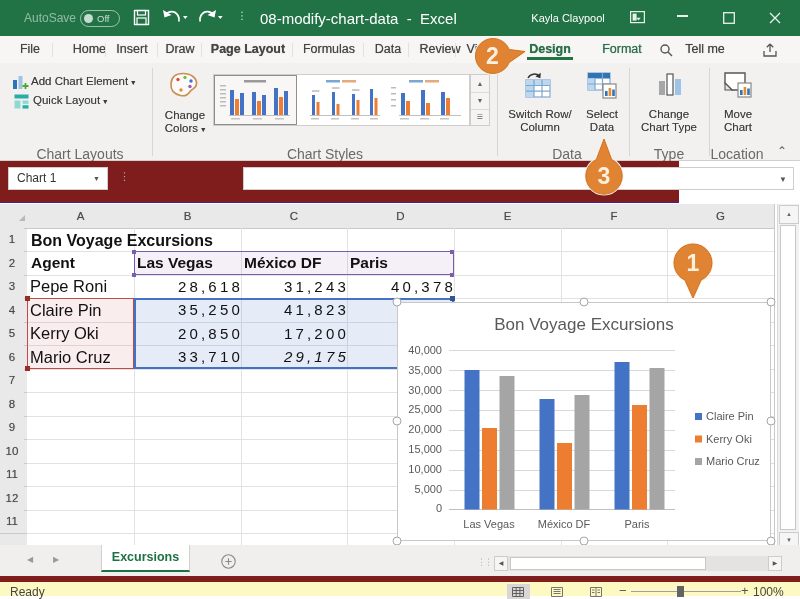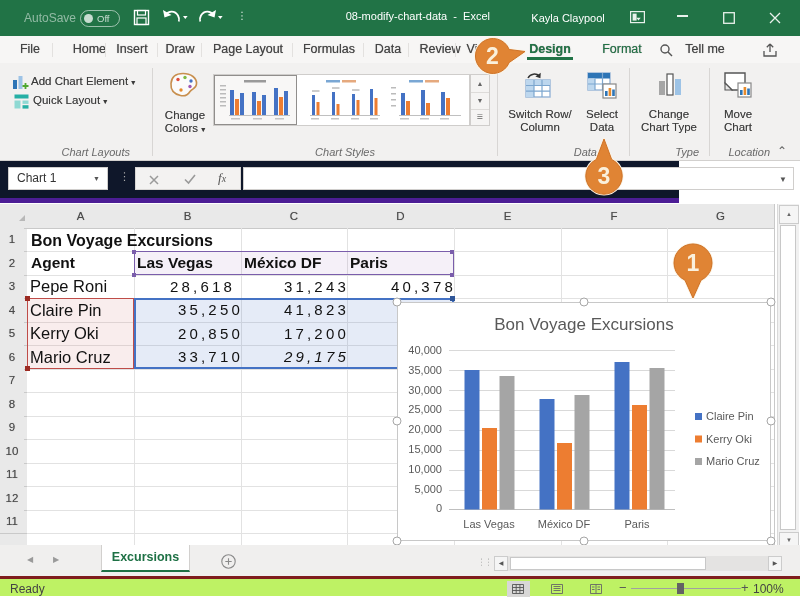--- a/index.html
+++ b/index.html
@@ -8,38 +8,38 @@
 
 #titlebar{left:0;top:0;width:800px;height:36px;background:#217346;}
 .tb-txt{color:#fff;font-size:12px;}
 
 #tabrow{left:0;top:36px;width:800px;height:27px;background:#f7f6f5;}
 .rtab{position:absolute;top:0;height:27px;line-height:27px;font-size:12.5px;color:#444;text-align:center;text-shadow:0 0 0.7px rgba(60,60,60,0.7);}
 .rtab.green{color:#217346;}
 .tsep{position:absolute;top:7px;width:1px;height:14px;background:#e3e1df;}
 
 #ribbon{left:0;top:63px;width:800px;height:98px;background:#f2f1f0;border-bottom:1px solid #d2d0ce;box-sizing:border-box;}
-.grplabel{position:absolute;font-size:11px;color:#696969;text-align:right;font-style:italic;}
+.grplabel{position:absolute;font-size:14px;color:#696969;text-align:center;}
 .gdiv{position:absolute;width:1px;background:#d8d6d4;top:5px;height:88px;}
 .rbtn-txt{position:absolute;font-size:11.5px;color:#3b3b3b;text-align:center;line-height:12.5px;text-shadow:0 0 0.6px rgba(70,70,70,0.55);}
 
-#fbar{left:0;top:161px;width:679px;height:42px;background:#0f172a;border-bottom:5px solid #4c1d95;box-sizing:border-box;}
+#fbar{left:0;top:161px;width:679px;height:42px;background:#7f1d1d;border-bottom:1px solid #4c1d95;box-sizing:border-box;}
 .whitebox{position:absolute;background:#fff;border:1px solid #d0cecc;box-sizing:border-box;}
 
 #sheet{left:0;top:203px;width:800px;height:342px;background:#fff;}
 .colhead,.rowhead{position:absolute;background:#e9e9e9;color:#4a4a4a;font-size:11.5px;text-align:center;text-shadow:0 0 0.7px rgba(80,80,80,0.55);}
 .cell{position:absolute;font-size:16.5px;color:#111;white-space:nowrap;}
 .num{text-align:right;font-size:15px !important;letter-spacing:3.2px;}
 .bold{font-weight:bold;}
 
 .balloon{position:absolute;}
 .handle{position:absolute;width:9px;height:9px;border-radius:50%;background:#fff;border:1.5px solid #a6a6a6;box-sizing:border-box;transform:translate(-50%,-50%);}
 
 #tabbar{left:0;top:545px;width:800px;height:31px;background:#f0efee;}
-#statusbar{left:0;top:576px;width:800px;height:20px;background:#bef264;border-top:3px solid #7f1d1d;box-sizing:border-box;color:#444;font-size:12px;}
+#statusbar{left:0;top:576px;width:800px;height:20px;background:#fef9c3;border-top:6px solid #7f1d1d;box-sizing:border-box;color:#444;font-size:12px;}
 </style>
 </head>
 <body>
 <div id="app">
   <div id="titlebar" class="abs">
     <div class="abs" style="left:24px;top:11px;font-size:12px;color:rgba(255,255,255,0.5);">AutoSave</div>
     <div class="abs" style="left:80px;top:10px;width:38px;height:15px;border:1px solid rgba(255,255,255,0.55);border-radius:9px;">
       <div class="abs" style="left:3px;top:3px;width:9px;height:9px;border-radius:50%;background:rgba(255,255,255,0.75);"></div>
       <div class="abs" style="left:16px;top:2px;font-size:9.5px;color:rgba(255,255,255,0.75);">Off</div>
     </div>
@@ -52,41 +52,41 @@
       <path d="M3.5 8 C6.5 3.5 13 3.5 16 8.5 C17.3 10.8 17.3 13 16.8 14.5" fill="none" stroke="#fff" stroke-width="1.8"></path>
       <path d="M1 3 L2.5 10.5 L9.5 8 Z" fill="#fff"></path>
       <path d="M21 9 l4.6 0 l-2.3 3 z" fill="#fff"></path>
     </svg>
     <svg class="abs" style="left:197px;top:7px;" width="27" height="20" viewBox="0 0 27 20">
       <path d="M16.5 8 C13.5 3.5 7 3.5 4 8.5 C2.7 10.8 2.7 13 3.2 14.5" fill="none" stroke="#fff" stroke-width="1.8"></path>
       <path d="M19 3 L17.5 10.5 L10.5 8 Z" fill="#fff"></path>
       <path d="M21 9 l4.6 0 l-2.3 3 z" fill="#fff"></path>
     </svg>
     <div class="abs" style="left:237px;top:10px;font-size:10px;color:rgba(255,255,255,0.85);">⋮</div>
-    <div class="abs tb-txt" style="left:260px;top:10px;width:230px;text-align:right;font-size:11px;">08-modify-chart-data&nbsp; -&nbsp; Excel</div>
+    <div class="abs tb-txt" style="left:260px;top:10px;width:230px;text-align:left;font-size:15px;">08-modify-chart-data&nbsp; -&nbsp; Excel</div>
     <div class="abs tb-txt" style="left:520px;top:12px;width:96px;text-align:center;font-size:11px;">Kayla Claypool</div>
     <svg class="abs" style="left:630px;top:11px;" width="15" height="13" viewBox="0 0 15 13">
       <rect x="0.6" y="0.6" width="13.8" height="11" fill="none" stroke="#e9f1ec" stroke-width="1.2"></rect>
       <rect x="2.6" y="2.6" width="4" height="7" fill="#e9f1ec"></rect>
       <path d="M8.5 9.6 l-2.2-2.8 h4.4 z" fill="#e9f1ec"></path>
     </svg>
     <div class="abs" style="left:677px;top:15px;width:11px;height:2px;background:#e9f1ec;"></div>
     <svg class="abs" style="left:723px;top:12px;" width="12" height="12" viewBox="0 0 12 12">
         <rect x="0.7" y="0.7" width="10.6" height="10.6" fill="none" stroke="#e9f1ec" stroke-width="1.3"></rect>
       </svg>
     <svg class="abs" style="left:768px;top:11px;" width="14" height="14" viewBox="0 0 14 14">
         <path d="M2 2 L12 12 M12 2 L2 12" stroke="#e9f1ec" stroke-width="1.3"></path>
       </svg>
   </div>
   <div id="tabrow" class="abs">
     <div class="rtab" style="left:10px;width:40px;">File</div>
     <div class="rtab" style="left:56px;width:50px;text-align:right;">Home</div>
     <div class="rtab" style="left:108px;width:48px;">Insert</div>
     <div class="rtab" style="left:158px;width:44px;">Draw</div>
-    <div class="rtab" style="left:204px;width:88px;">Page Layout</div>
+    <div class="rtab" style="left:204px;width:88px;font-weight:bold;">Page Layout</div>
     <div class="rtab" style="left:294px;width:70px;">Formulas</div>
     <div class="rtab" style="left:366px;width:44px;">Data</div>
     <div class="rtab" style="left:412px;width:56px;">Review</div>
     <div class="rtab" style="left:458px;width:44px;">View</div>
     <div class="tsep" style="left:52px;"></div>
       <div class="tsep" style="left:105px;"></div>
     <div class="tsep" style="left:157px;"></div>
       <div class="tsep" style="left:201px;"></div>
     <div class="tsep" style="left:292px;"></div>
       <div class="tsep" style="left:363px;"></div>
@@ -256,29 +256,20 @@
     <div class="rbtn-txt" style="left:714px;top:45px;width:48px;">Move<br>Chart</div>
     <div class="grplabel" style="left:704px;top:83px;width:66px;">Location</div>
     <div class="abs" style="left:777px;top:81px;font-size:12px;color:#666;">⌃</div>
   </div>
   <div id="fbar" class="abs">
     <div class="whitebox" style="left:8px;top:6px;width:100px;height:23px;">
       <div class="abs" style="left:8px;top:3px;font-size:12px;color:#333;">Chart 1</div>
       <div class="abs" style="left:84px;top:7px;font-size:7px;color:#555;">▼</div>
     </div>
     <div class="abs" style="left:119px;top:9px;color:#aaa;font-size:11px;">⋮</div>
-    <div class="abs" style="left:135px;top:6px;width:106px;height:23px;background:#f3f2f1;border:1px solid #d8d6d4;box-sizing:border-box;">
-      <svg class="abs" style="left:12px;top:5.5px;" width="12" height="12" viewBox="0 0 12 12">
-          <path d="M2 2 L10 10 M10 2 L2 10" stroke="#9a9a9a" stroke-width="1.5"></path>
-        </svg>
-      <svg class="abs" style="left:47px;top:5px;" width="14" height="12" viewBox="0 0 14 12">
-          <path d="M2 6.5 L5.5 10 L12 2" stroke="#9a9a9a" stroke-width="1.6" fill="none"></path>
-        </svg>
-      <div class="abs" style="left:82px;top:2px;font-size:13px;font-style:italic;color:#555;font-family:'Liberation Serif',serif;">f<span style="font-size:10px;">x</span></div>
-    </div>
     <div class="whitebox" style="left:243px;top:6px;width:551px;height:23px;">
       <div class="abs" style="right:6px;top:7px;font-size:8px;color:#555;">▼</div>
     </div>
   </div>
   <div id="sheet" class="abs">
     <svg class="abs" style="left:0;top:0;" width="800" height="344" viewBox="0 0 800 344">
       <rect x="0" y="1" width="774" height="24" fill="#e9e9e9"></rect>
       <rect x="0" y="25" width="27" height="319" fill="#e9e9e9"></rect>
       <path d="M19 18 h6 v-6 Z" fill="#b8b8b8"></path>
       <g stroke="#c9c9c9" stroke-width="1">
@@ -314,21 +305,21 @@
     <div class="abs" style="left:134px;top:48px;width:320px;height:24px;background:rgba(112,48,160,0.07);border:1.5px solid #7a5dab;box-sizing:border-box;"></div>
     <div class="abs" style="left:134px;top:95px;width:320px;height:71px;background:rgba(68,114,196,0.14);border:2px solid #4472c4;box-sizing:border-box;"></div>
     <div class="abs" style="left:27px;top:95px;width:107px;height:71px;background:rgba(192,80,77,0.10);border:1.5px solid #bf4c48;box-sizing:border-box;"></div>
 
     <div class="cell bold" style="left:31px;top:29px;font-size:16px;">Bon Voyage Excursions</div>
     <div class="cell bold" style="left:31px;top:50.5px;font-size:15.5px;">Agent</div>
     <div class="cell bold" style="left:137px;top:50.5px;font-size:15.5px;">Las Vegas</div>
     <div class="cell bold" style="left:244px;top:50.5px;font-size:15.5px;">México DF</div>
     <div class="cell bold" style="left:350px;top:50.5px;font-size:15.5px;">Paris</div>
     <div class="cell" style="left:30px;top:74px;">Pepe Roni</div>
-    <div class="cell num" style="left:148px;top:74.5px;width:109px;text-align:center;">28,618</div>
+    <div class="cell num" style="left:134px;top:74.5px;width:109px;">28,618</div>
     <div class="cell num" style="left:241px;top:74.5px;width:108px;">31,243</div>
     <div class="cell num" style="left:347px;top:74.5px;width:109px;">40,378</div>
     <div class="cell" style="left:30px;top:97.5px;">Claire Pin</div>
     <div class="cell num" style="left:134px;top:98px;width:109px;">35,250</div>
     <div class="cell num" style="left:241px;top:98px;width:108px;">41,823</div>
     <div class="cell" style="left:30px;top:121px;">Kerry Oki</div>
     <div class="cell num" style="left:134px;top:121.5px;width:109px;">20,850</div>
     <div class="cell num" style="left:241px;top:121.5px;width:108px;">17,200</div>
     <div class="cell" style="left:30px;top:144.5px;">Mario Cruz</div>
     <div class="cell num" style="left:134px;top:145px;width:109px;">33,710</div>

